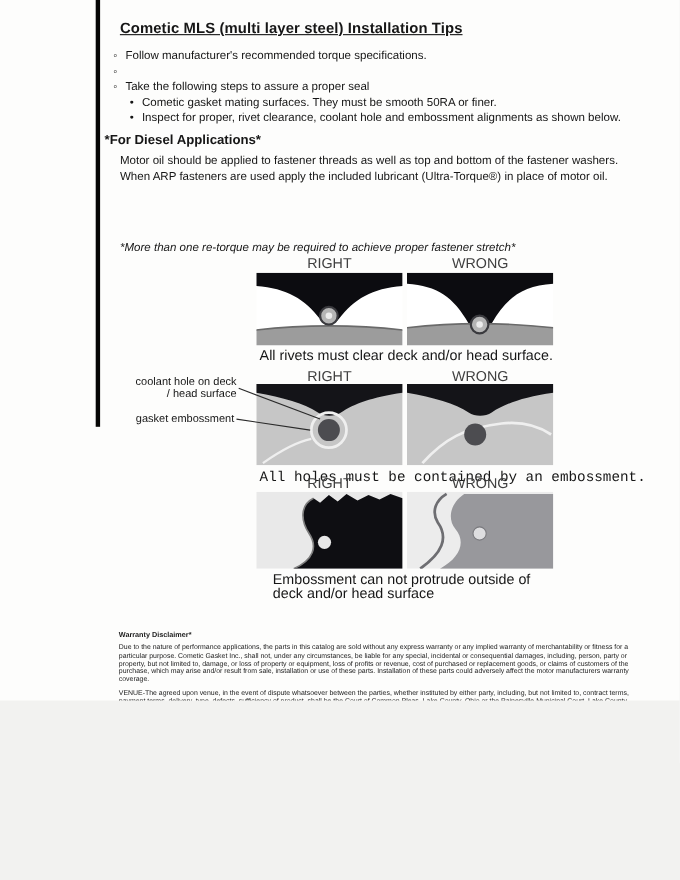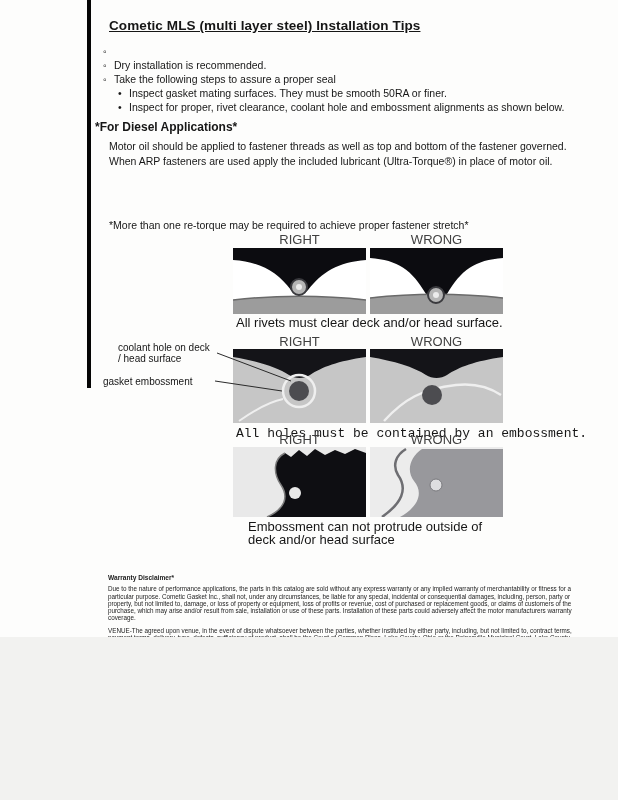--- a/index.html
+++ b/index.html
@@ -28,21 +28,21 @@
   .tip { display: flex; line-height: 14px; }
   .tip.sub { padding-left: 15px; }
   .glyph { flex: 0 0 11px; width: 11px; }
   .glyph.open::before { content: "◦"; }
   .glyph.fill::before { content: "•"; }
 
   .diesel-heading { left: 95px; top: 120px; font-size: 12px; font-weight: bold; }
   .para { left: 109px; width: 478px; font-size: 10.5px; line-height: 15px; }
   .para1 { top: 139px; }
   .para2 { top: 171px; }
-  .note  { top: 218px; }
+  .note  { top: 218px; font-style: italic; }
 
   .dlabel { width: 133px; text-align: center; font-size: 13px; color: #404040; }
   .lbl-r1-right { left: 233px; top: 232px; }
   .lbl-r1-wrong { left: 370px; top: 232px; }
   .lbl-r2-right { left: 233px; top: 334px; }
   .lbl-r2-wrong { left: 370px; top: 334px; }
   .lbl-r3-right { left: 233px; top: 432px; }
   .lbl-r3-wrong { left: 370px; top: 432px; }
 
   .dimg { width: 133px; }
@@ -52,21 +52,21 @@
   .img-r2-right { left: 233px; top: 349px; height: 74px; }
   .img-r2-wrong { left: 370px; top: 349px; height: 74px; }
   .img-r3-right { left: 233px; top: 447px; height: 70px; }
   .img-r3-wrong { left: 370px; top: 447px; height: 70px; }
 
   .caption { font-size: 13px; line-height: 13px; }
   .cap-r1 { left: 236px; top: 316px; }
   .cap-r2 { left: 236px; top: 427px; font-family: Liberation Mono, monospace; }
   .cap-r3 { left: 248px; top: 520px; width: 245px; }
 
-  .callout { font-size: 10px; line-height: 11px; }
+  .callout { font-size: 10px; line-height: 11px; text-align: right; }
   .c1 { left: 118px; top: 342px; width: 97px; }
   .c2 { left: 103px; top: 376px; width: 110px; }
 
   .leaders { left: 0; top: 0; pointer-events: none; }
 
   .legal { left: 108px; top: 574px; width: 468px; font-size: 6.3px; line-height: 7.3px; color: #1c1c1c; }
   .legal-heading { font-size: 6.6px; font-weight: bold; margin-bottom: 4px; }
   .legal p { margin: 0 0 5px 0; }
   .legal p.tight { margin: 0; }
 
@@ -77,41 +77,41 @@
 
 <div class="page">
 
   <div class="abs left-bar"></div>
 
   <div class="abs title">Cometic MLS (multi layer steel) Installation Tips</div>
 
   <div class="abs tips">
     <div class="tip">
       <span class="glyph open"></span>
+      <span>Follow manufacturer's recommended torque specifications.</span>
     </div>
     <div class="tip">
       <span class="glyph open"></span>
-      <span>Dry installation is recommended.</span>
     </div>
     <div class="tip">
       <span class="glyph open"></span>
       <span>Take the following steps to assure a proper seal</span>
     </div>
     <div class="tip sub">
       <span class="glyph fill"></span>
-      <span>Inspect gasket mating surfaces.  They must be smooth 50RA or finer.</span>
+      <span>Cometic gasket mating surfaces.  They must be smooth 50RA or finer.</span>
     </div>
     <div class="tip sub">
       <span class="glyph fill"></span>
       <span>Inspect for proper, rivet clearance, coolant hole and embossment alignments as shown below.</span>
     </div>
   </div>
 
   <div class="abs diesel-heading">*For Diesel Applications*</div>
-  <div class="abs para para1">Motor oil should be applied to fastener threads as well as top and bottom of the fastener governed. When ARP fasteners are used apply the included lubricant (Ultra-Torque®) in place of motor oil.</div>
+  <div class="abs para para1">Motor oil should be applied to fastener threads as well as top and bottom of the fastener washers. When ARP fasteners are used apply the included lubricant (Ultra-Torque®) in place of motor oil.</div>
   <div class="abs para note">*More than one re-torque may be required to achieve proper fastener stretch*</div>
 
   <div class="abs dlabel lbl-r1-right">RIGHT</div>
   <div class="abs dlabel lbl-r1-wrong">WRONG</div>
 
   <div class="abs dimg img-r1-right">
     <svg viewBox="0 0 133 66">
       <rect width="133" height="66" fill="#ffffff"></rect>
       <path d="M0,0 H133 V12 C105,14 89,24 75,42 C70,48 63,48 58,42 C44,24 28,14 0,12 Z" fill="#0c0c10"></path>
       <path d="M0,52 C44,47 89,47 133,52 L133,66 H0 Z" fill="#9c9c9c"></path>

